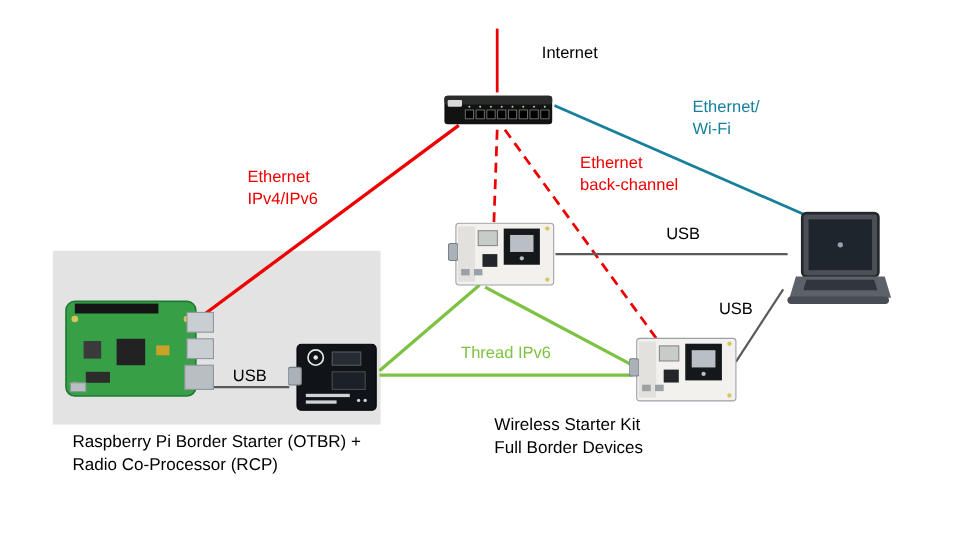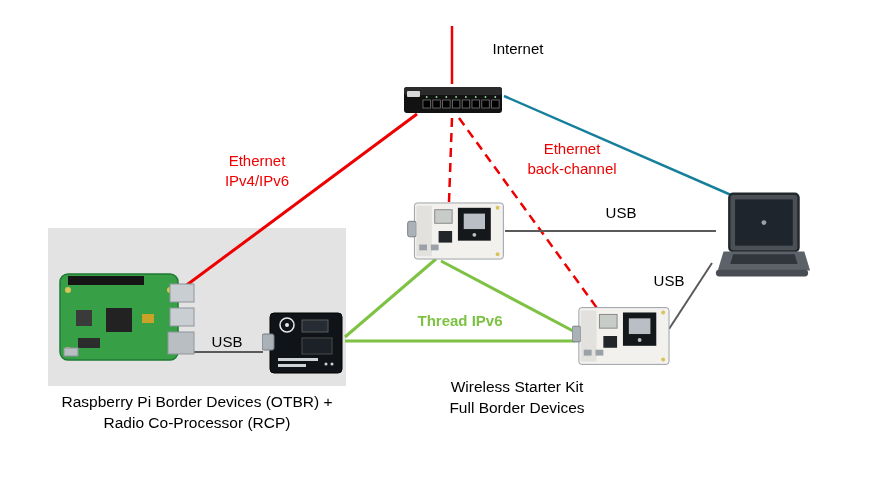--- a/index.html
+++ b/index.html
@@ -17,26 +17,26 @@
   .l-red      { stroke:var(--ethernet-red,#ee0000); stroke-width:3;   fill:none; }
   .l-red-thin { stroke:var(--ethernet-red,#ee0000); stroke-width:2.5; fill:none; }
   .l-red-dash { stroke:var(--ethernet-red,#ee0000); stroke-width:2.5; fill:none; stroke-dasharray:9 6; }
   .l-teal     { stroke:var(--wifi-teal,#16809c);    stroke-width:2.5; fill:none; }
   .l-gray     { stroke:var(--usb-gray,#5a5a5a);     stroke-width:2;   fill:none; }
   .l-green    { stroke:var(--thread-green,#7dc242); stroke-width:3;   fill:none; }
   .device { position:absolute; }
   .device svg { display:block; width:100%; height:100%; }
   .label {
     position:absolute; transform:translateX(-50%);
-    text-align:center; white-space:pre-line;
+    white-space:pre-line;
     font-size:15px; line-height:1.35; color:#000;
   }
   .label.red   { color:var(--ethernet-red,#ee0000); }
   .label.teal  { color:var(--wifi-teal,#16809c); }
-  .label.green { color:var(--thread-green,#7dc242); font-weight:bold; }
+  .label.green { color:var(--thread-green,#7dc242); font-weight:normal; }
   .label.caption { font-size:15.5px; }
 </style>
 </head>
 <body>
 
 <div id="canvas">
 
   <div class="gray-panel"></div>
 
   <svg class="lines" viewBox="0 0 891 491" aria-hidden="true">
@@ -149,27 +149,29 @@
       <circle cx="69" cy="34" r="2" fill="#b9bfc4"></circle>
       <rect x="32" y="30" width="14" height="12" fill="#22262a"></rect>
       <rect x="12" y="44" width="8" height="6" fill="#9aa1a7"></rect>
       <rect x="24" y="44" width="8" height="6" fill="#9aa1a7"></rect>
       <circle cx="93" cy="6" r="2" fill="#d9c457"></circle>
       <circle cx="93" cy="54" r="2" fill="#d9c457"></circle>
     </svg>
   </div>
 
   <div class="label" style="left:518px;top:39px">Internet</div>
+  <div class="label teal" style="left:660px;top:88px">Ethernet/
+Wi-Fi</div>
   <div class="label red" style="left:257px;top:151px">Ethernet
 IPv4/IPv6</div>
   <div class="label red" style="left:572px;top:139px">Ethernet
 back-channel</div>
   <div class="label" style="left:621px;top:203px">USB</div>
   <div class="label" style="left:669px;top:271px">USB</div>
   <div class="label" style="left:227px;top:332px">USB</div>
   <div class="label green" style="left:460px;top:311px">Thread IPv6</div>
 
-  <div class="label caption" style="left:197px;top:392px">Raspberry Pi Border Devices (OTBR) +
+  <div class="label caption" style="left:197px;top:392px">Raspberry Pi Border Starter (OTBR) +
 Radio Co-Processor (RCP)</div>
   <div class="label caption" style="left:517px;top:377px">Wireless Starter Kit
 Full Border Devices</div>
 
 </div>
 
 </body></html>

